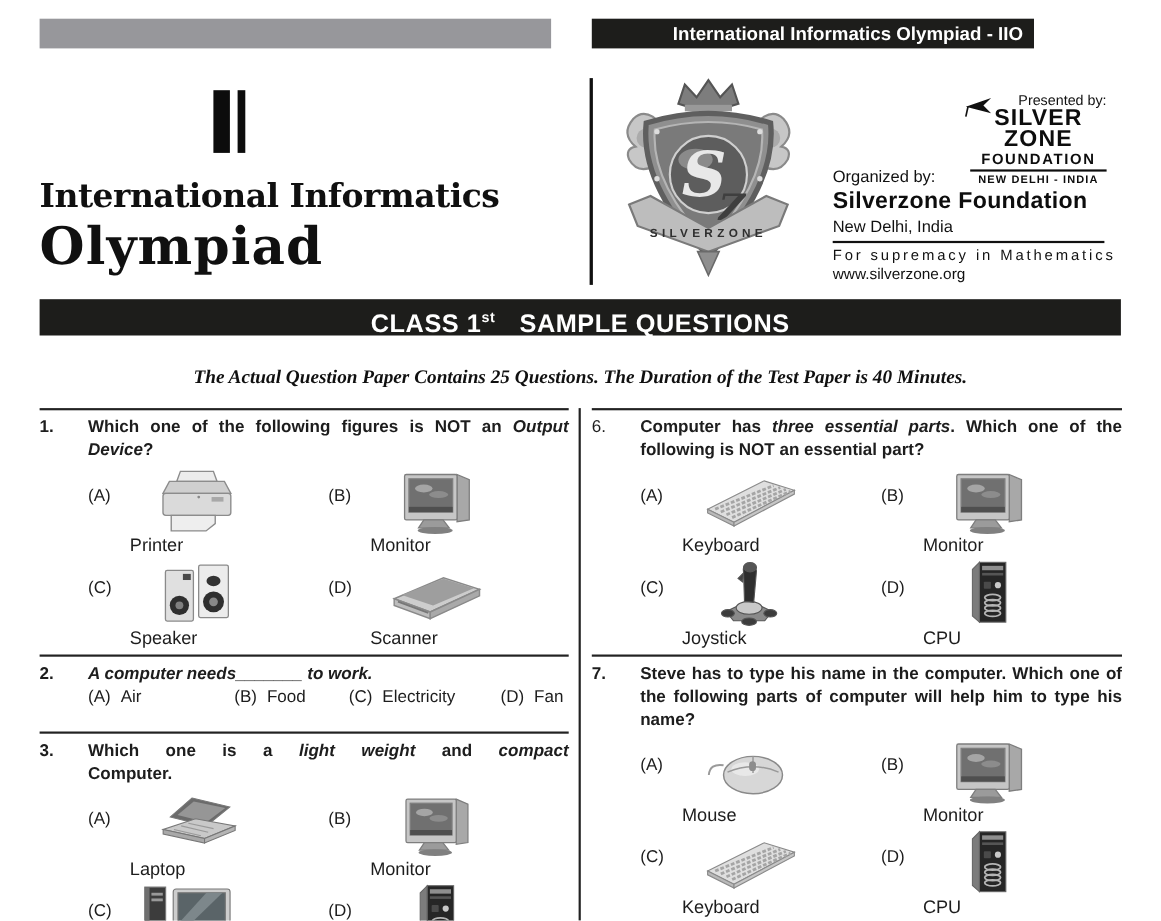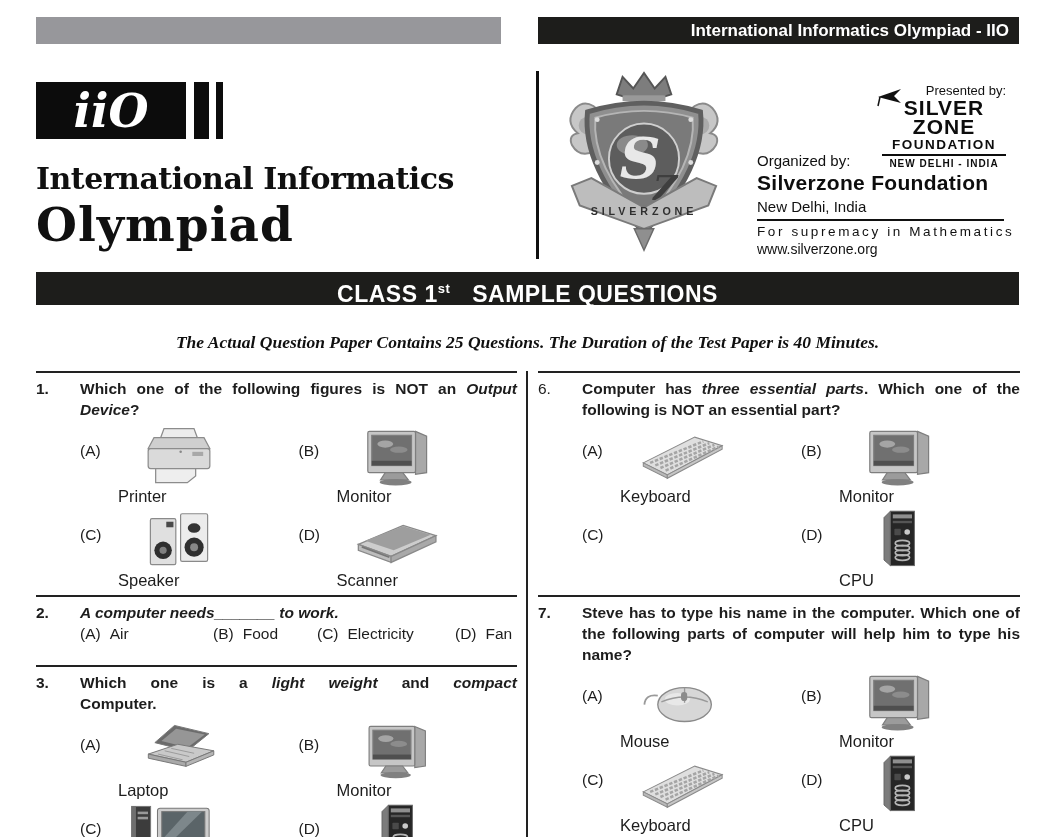--- a/index.html
+++ b/index.html
@@ -174,27 +174,24 @@
       <path d="M48 13 v17" stroke="#999999" fill="none"></path>
       <path d="M22 29 Q48 18 74 29" fill="none" stroke="#999999"></path>
       <rect x="44" y="18" width="7" height="10" rx="3.5" fill="#8c8c8c" stroke="none"></rect>
     </g>
   </defs>
 </svg>
 
 <div id="page">
 
   <div class="abs graybar" style="left:36px;top:17px;width:465px;height:27px;"></div>
-  <div class="abs blackbar" style="left:538px;top:17px;width:481px;height:27px;">
+  <div class="abs blackbar" style="left:538px;top:17px;width:402px;height:27px;">
     <span>International Informatics Olympiad - IIO</span>
   </div>
 
-  <div class="abs iio-box" style="left:36px;top:82px;width:150px;height:57px;">
-    <span>iiO</span>
-  </div>
   <div class="abs iio-bar" style="left:194px;top:82px;width:15px;height:57px;"></div>
   <div class="abs iio-bar" style="left:216px;top:82px;width:7px;height:57px;"></div>
   <div class="abs brand1" style="left:36px;top:161px;">International Informatics</div>
   <div class="abs brand2" style="left:36px;top:197px;">Olympiad</div>
 
   <div class="abs vdivider" style="left:536px;top:71px;width:3px;height:188px;"></div>
 
   <svg class="abs" style="left:545px;top:69px;" width="198" height="190" viewBox="0 0 200 195">
     <path d="M72 26 L78 8 L89 20 L100 4 L111 20 L122 8 L128 26 Q100 36 72 26 z" fill="#7d7d7d" stroke="#555" stroke-width="2"></path>
     <rect x="78" y="27" width="44" height="6" fill="#999999"></rect>
@@ -393,20 +390,28 @@
           <div class="figbox">
               <svg width="74" height="62" viewBox="0 0 92 78">
                 <use href="#icon-monitor"></use>
               </svg>
             </div>
           <div class="cap">Monitor</div>
         </div>
       </div>
       <div class="opt">
         <span class="olabel">(C)</span>
+        <div class="fig">
+          <div class="figbox">
+              <svg width="68" height="62" viewBox="0 0 78 74">
+                <use href="#icon-joystick"></use>
+              </svg>
+            </div>
+          <div class="cap">Joystick</div>
+        </div>
       </div>
       <div class="opt">
         <span class="olabel">(D)</span>
         <div class="fig">
           <div class="figbox">
               <svg width="46" height="64" viewBox="0 0 56 80">
                 <use href="#icon-cpu"></use>
               </svg>
             </div>
           <div class="cap">CPU</div>

